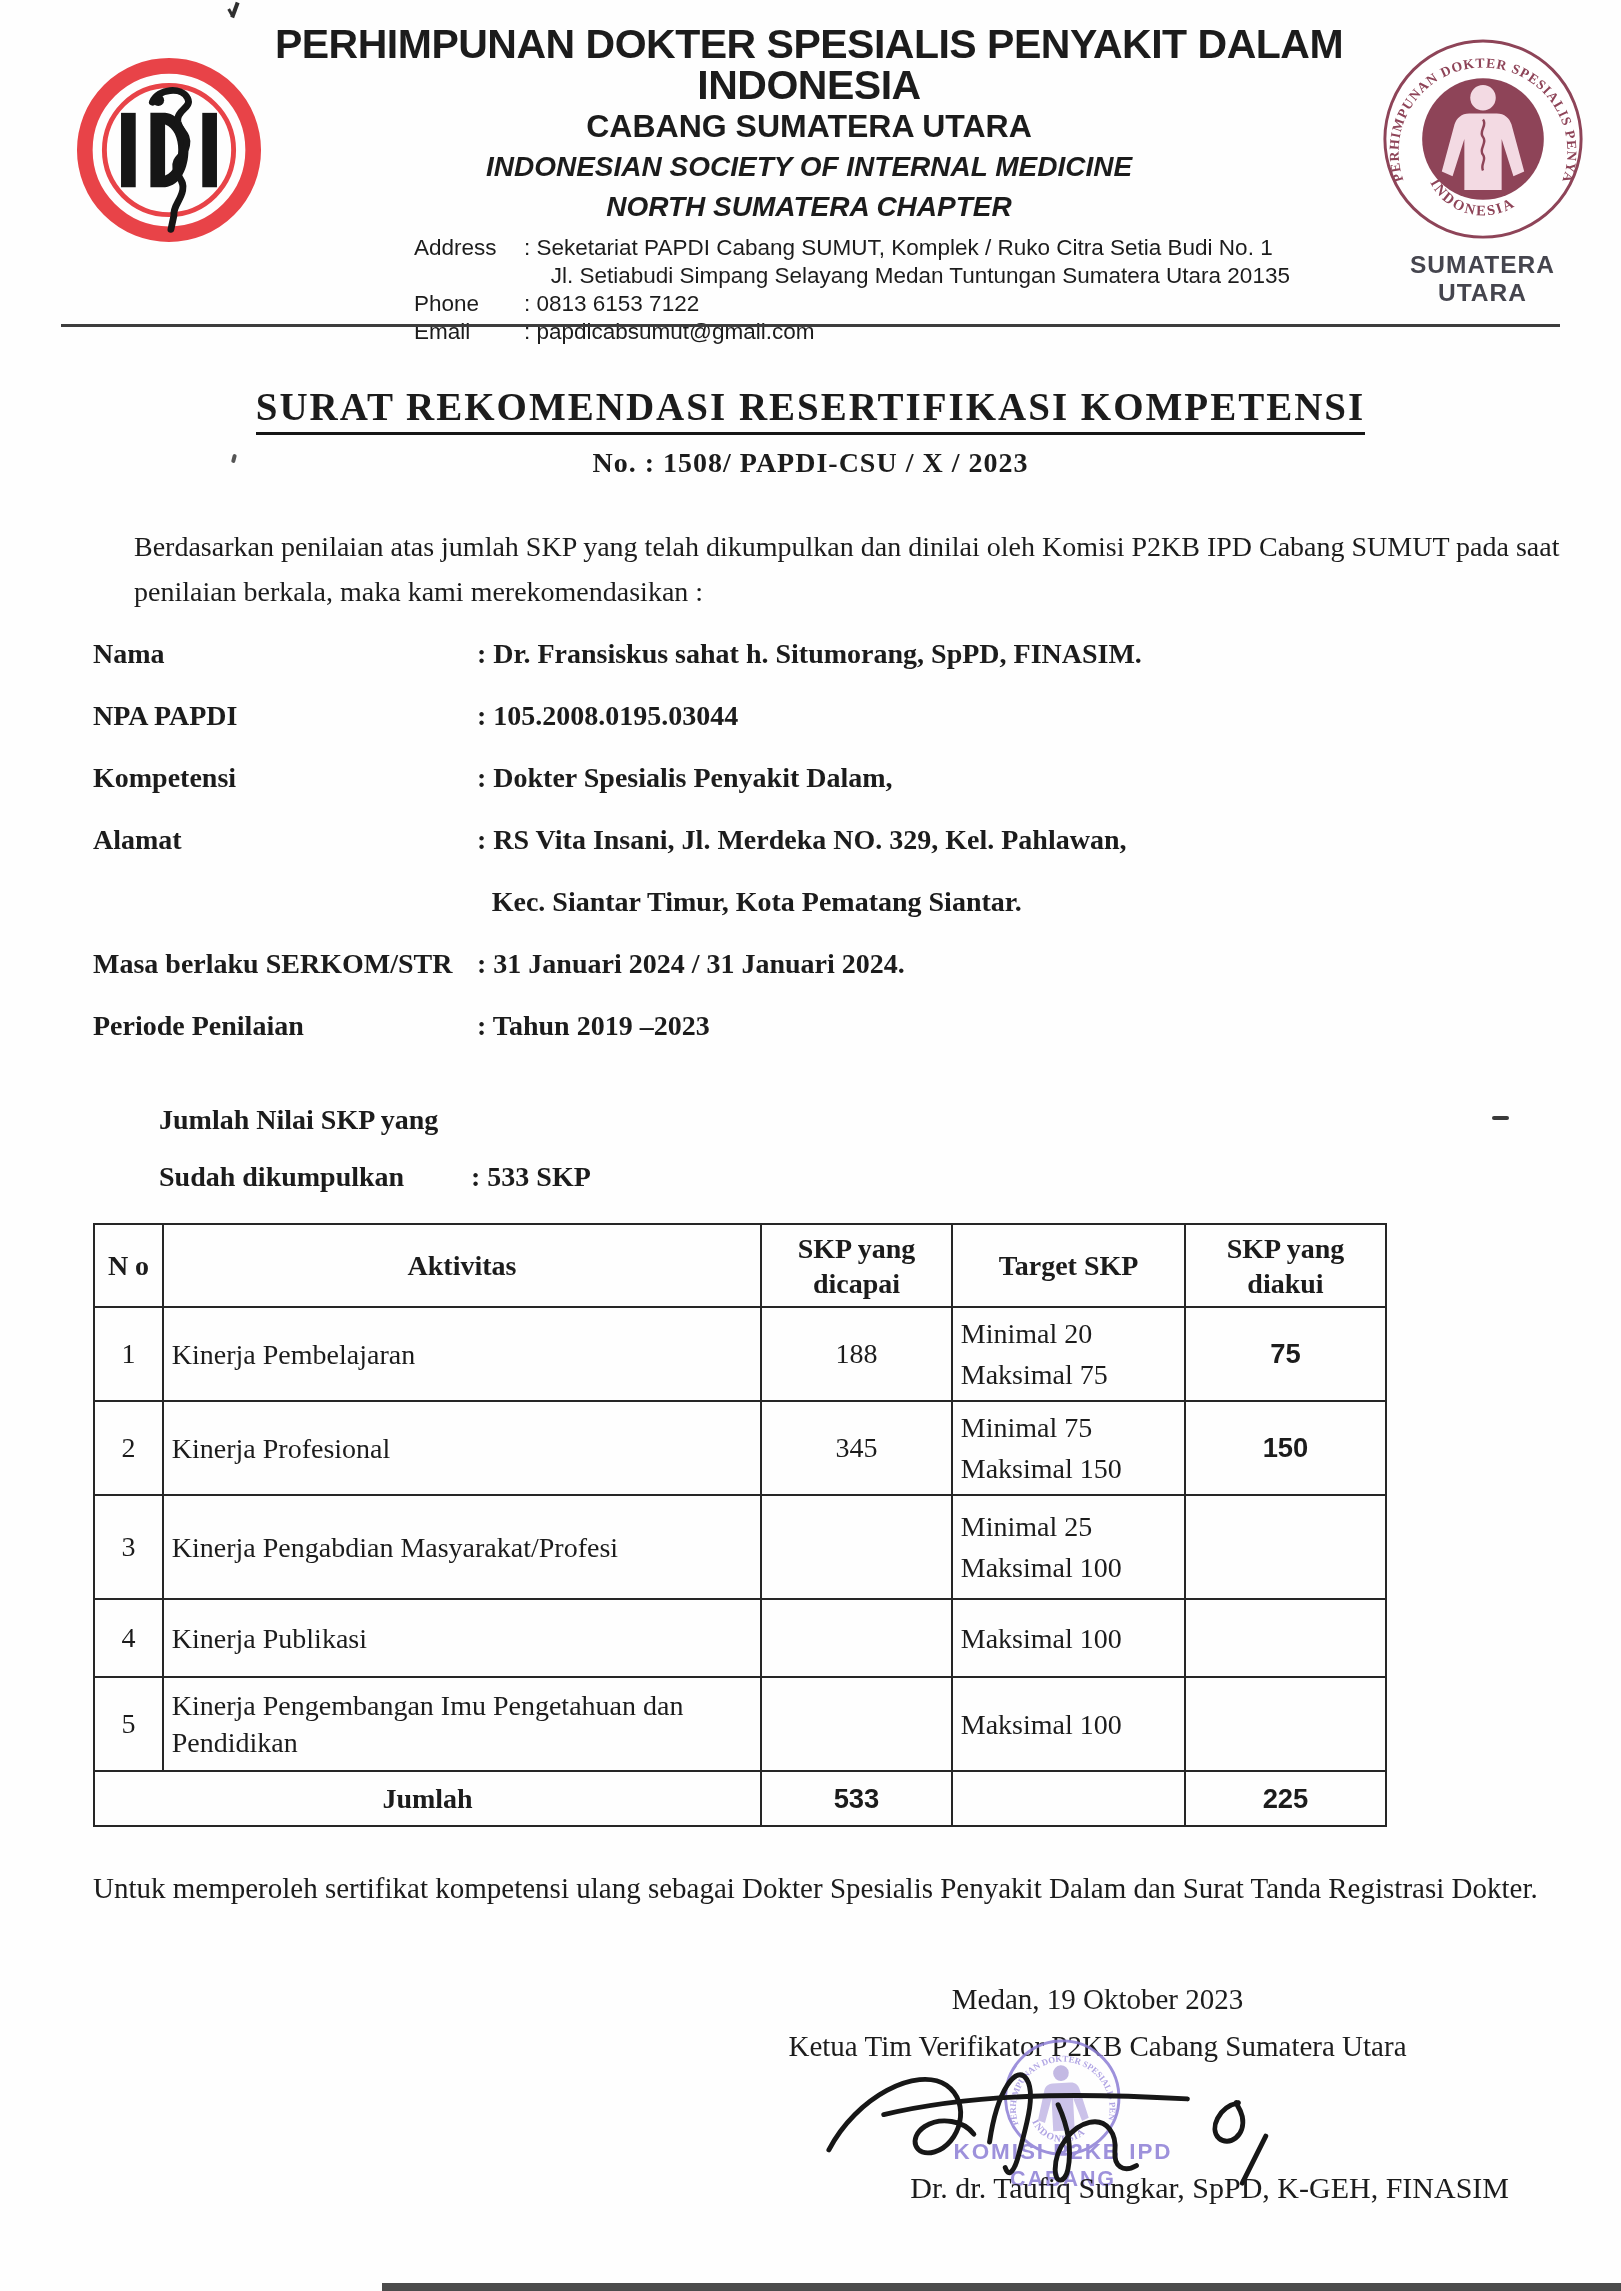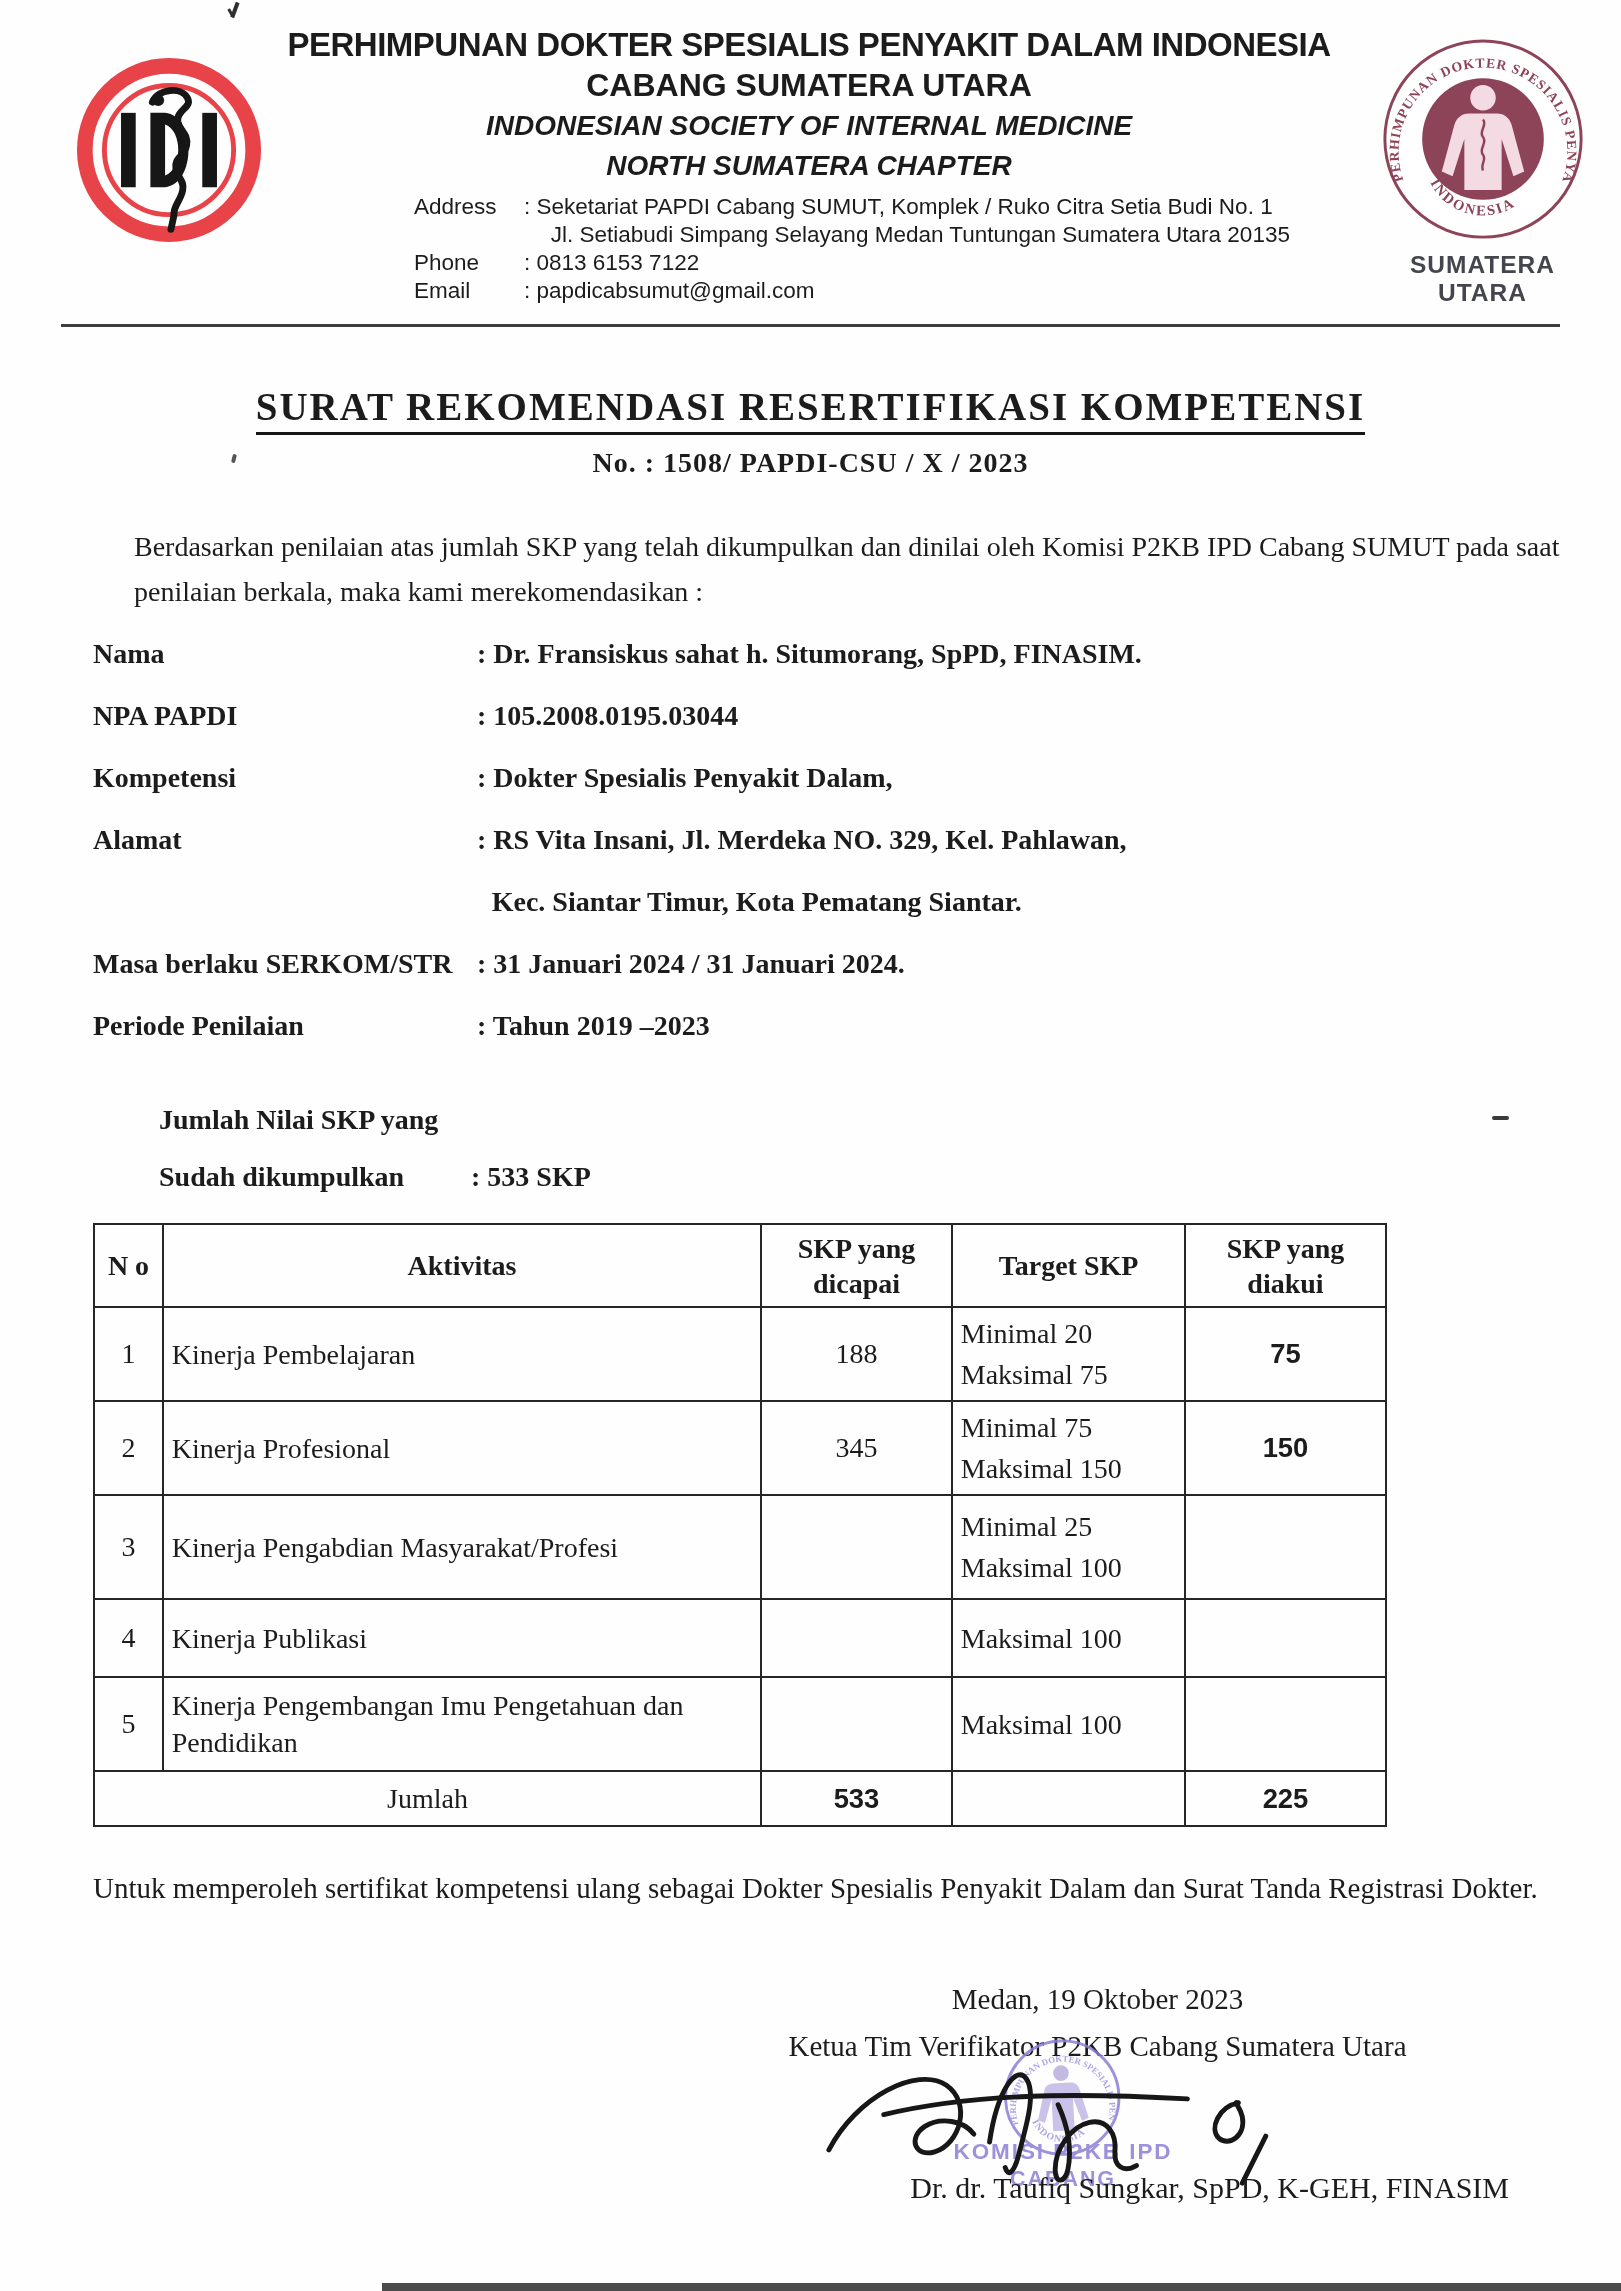--- a/index.html
+++ b/index.html
@@ -2,21 +2,21 @@
 <html><head>
 <meta charset="utf-8">
 <style>
   html,body{margin:0;padding:0;background:#d9d9d9;}
   .page{position:relative;width:1621px;height:2292px;margin:0 auto;background:#fefefe;
         font-family:"Liberation Serif", serif;color:#1c1c1c;overflow:hidden;}
 
   
   .head-center{position:absolute;left:267px;right:270px;top:23.5px;text-align:center;
                font-family:"Liberation Sans", sans-serif;}
-  .org1{font-size:33px;font-weight:bold;letter-spacing:-0.5px;line-height:41px;}
+  .org1{font-size:41px;font-weight:bold;letter-spacing:-0.5px;line-height:41px;}
   .org2{font-size:32px;font-weight:bold;line-height:41px;}
   .org3,.org4{font-size:28px;font-weight:bold;font-style:italic;line-height:40px;}
   .addr-block{width:fit-content;margin:7.8px 0 0 147px;text-align:left;font-size:22.5px;line-height:28px;}
   .addr-row{display:grid;grid-template-columns:110px auto;}
   .addr-cont{padding-left:123px;}
   .addr-cont>span{padding-left:13.7px;}
 
   .idi-logo{position:absolute;left:76px;top:47px;}
   .papdi-logo{position:absolute;left:1370px;top:37px;width:225px;text-align:center;}
   .papdi-caption{margin-top:2px;font-family:"Liberation Sans", sans-serif;font-weight:bold;
@@ -49,21 +49,21 @@
   table.skp{border:2.9px solid #262626;}
   th.h{font-weight:bold;text-align:center;line-height:35px;}
   td.no{text-align:center;}
   td.akt{padding-left:19.6px;line-height:37px;}
   td.dic{text-align:center;}
   td.tgt{padding-left:17.6px;line-height:41px;}
   td.tgt span{display:block;}
   td.dia{text-align:center;font-family:"Liberation Sans", sans-serif;font-weight:bold;font-size:27.4px;}
   tr.hr{height:83px;} tr.r1{height:94px;} tr.r2{height:94px;} tr.r3{height:104px;}
   tr.r4{height:78px;} tr.r5{height:94px;} tr.fr{height:55px;}
-  td.jl{font-weight:normal;text-align:center;border-radius:17px;}
+  td.jl{font-weight:bold;text-align:center;border-radius:17px;}
 
   
   .closing{position:absolute;left:93px;top:1855px;width:1456px;font-size:29px;line-height:67px;}
 
   
   .sig-block{position:absolute;left:686px;top:1975px;width:823px;height:274px;font-size:29px;}
   .sig-date{position:absolute;top:7.8px;left:0;right:0;text-align:center;}
   .sig-role{position:absolute;top:55px;left:0;right:0;text-align:center;}
   .stamp{position:absolute;left:230px;top:59px;opacity:.85;}
   .sig-scrawl{position:absolute;left:137px;top:71px;}

